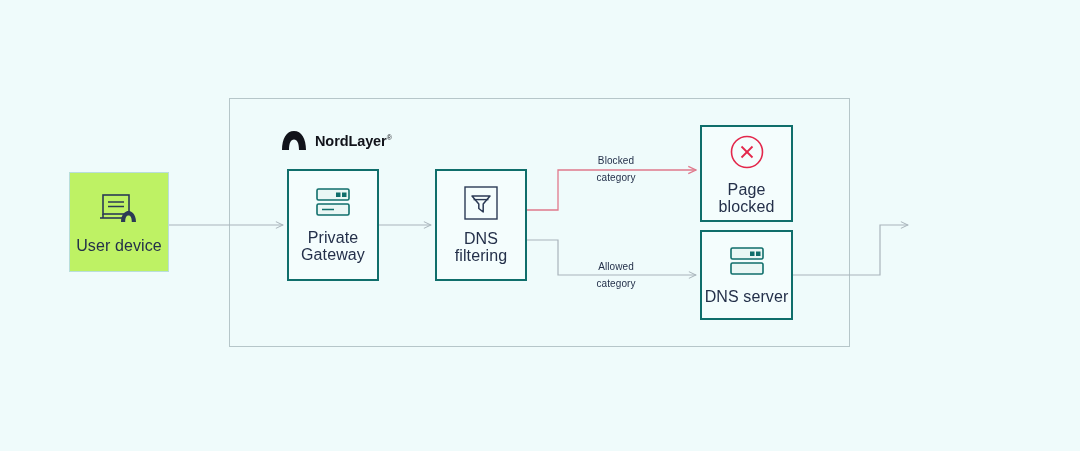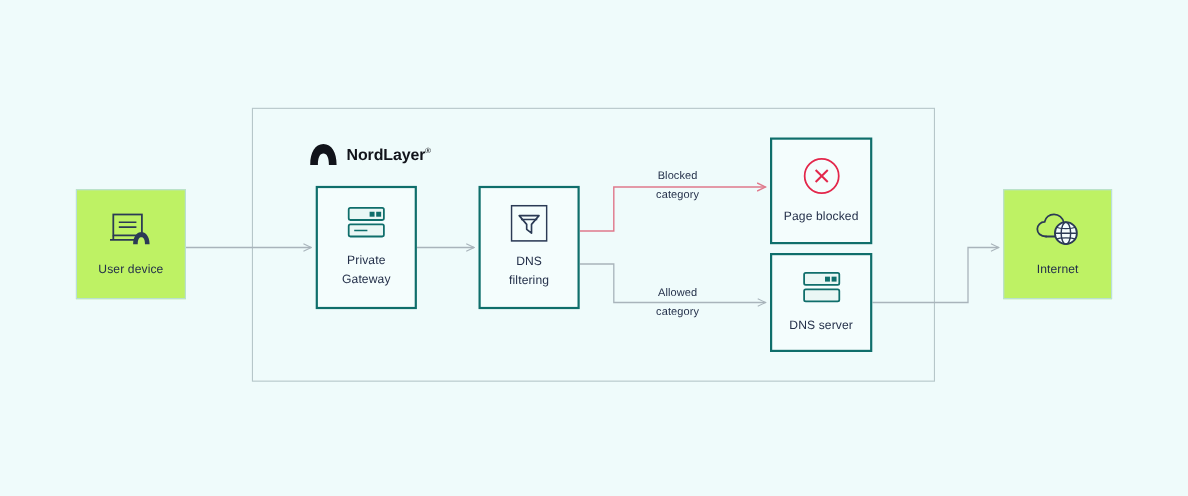--- a/index.html
+++ b/index.html
@@ -38,21 +38,21 @@
   }
   .node-teal {
     border: 2px solid #0f6e6b;
     background: #f4fdfd;
   }
   .node-icon {
     display: block;
     margin-bottom: 10px;
   }
   .node-label {
-    font-size: 11px;
+    font-size: 16px;
     line-height: 17px;
     color: #24304a;
     text-align: center;
     letter-spacing: 0.1px;
   }
   .edge-label {
     position: absolute;
     font-size: 10px;
     line-height: 17px;
     color: #24304a;
@@ -163,32 +163,20 @@
   <div class="node node-teal" style="left:700px; top:230px; width:93px; height:90px;">
     <svg class="node-icon" width="36" height="32" viewBox="0 0 36 32">
       <rect x="2" y="2" width="32" height="11" rx="1.5" fill="#eaf7f5" stroke="#0f6e6b" stroke-width="1.6"></rect>
       <rect x="21" y="5.5" width="4.5" height="4.5" fill="#0f6e6b"></rect>
       <rect x="27" y="5.5" width="4.5" height="4.5" fill="#0f6e6b"></rect>
       <rect x="2" y="17" width="32" height="11" rx="1.5" fill="#eaf7f5" stroke="#0f6e6b" stroke-width="1.6"></rect>
     </svg>
     <div class="node-label">DNS server</div>
   </div>
 
-  <div class="node node-light" style="left:912px; top:172px; width:99px; height:100px;">
-    <svg class="node-icon" width="46" height="36" viewBox="0 0 46 36">
-      <path d="M12 24 C6.8 24, 4 20.8, 4 17.2 C4 13.6, 7 10.8, 10.6 10.8 C11.4 6.6, 15 3.8, 19.2 3.8 C23.6 3.8, 27.2 6.9, 28 11.2" fill="none" stroke="#2b3a55" stroke-width="1.6" stroke-linecap="round"></path>
-      <path d="M12 24 L20 24" fill="none" stroke="#2b3a55" stroke-width="1.6" stroke-linecap="round"></path>
-      <circle cx="30" cy="21" r="10" fill="#f4fdfd" stroke="#2b3a55" stroke-width="1.6"></circle>
-      <ellipse cx="30" cy="21" rx="4.3" ry="10" fill="none" stroke="#2b3a55" stroke-width="1.3"></ellipse>
-      <line x1="20" y1="21" x2="40" y2="21" stroke="#2b3a55" stroke-width="1.3"></line>
-      <path d="M21.6 15.6 C24.4 17.2, 35.6 17.2, 38.4 15.6" fill="none" stroke="#2b3a55" stroke-width="1.2"></path>
-      <path d="M21.6 26.4 C24.4 24.8, 35.6 24.8, 38.4 26.4" fill="none" stroke="#2b3a55" stroke-width="1.2"></path>
-    </svg>
-    <div class="node-label">Internet</div>
-  </div>
 
   <div class="edge-label" style="left:571px; top:152px; width:90px;">
     <span>Blocked</span><br>
     <span>category</span>
   </div>
 
   <div class="edge-label" style="left:571px; top:258px; width:90px;">
     <span>Allowed</span><br>
     <span>category</span>
   </div>

